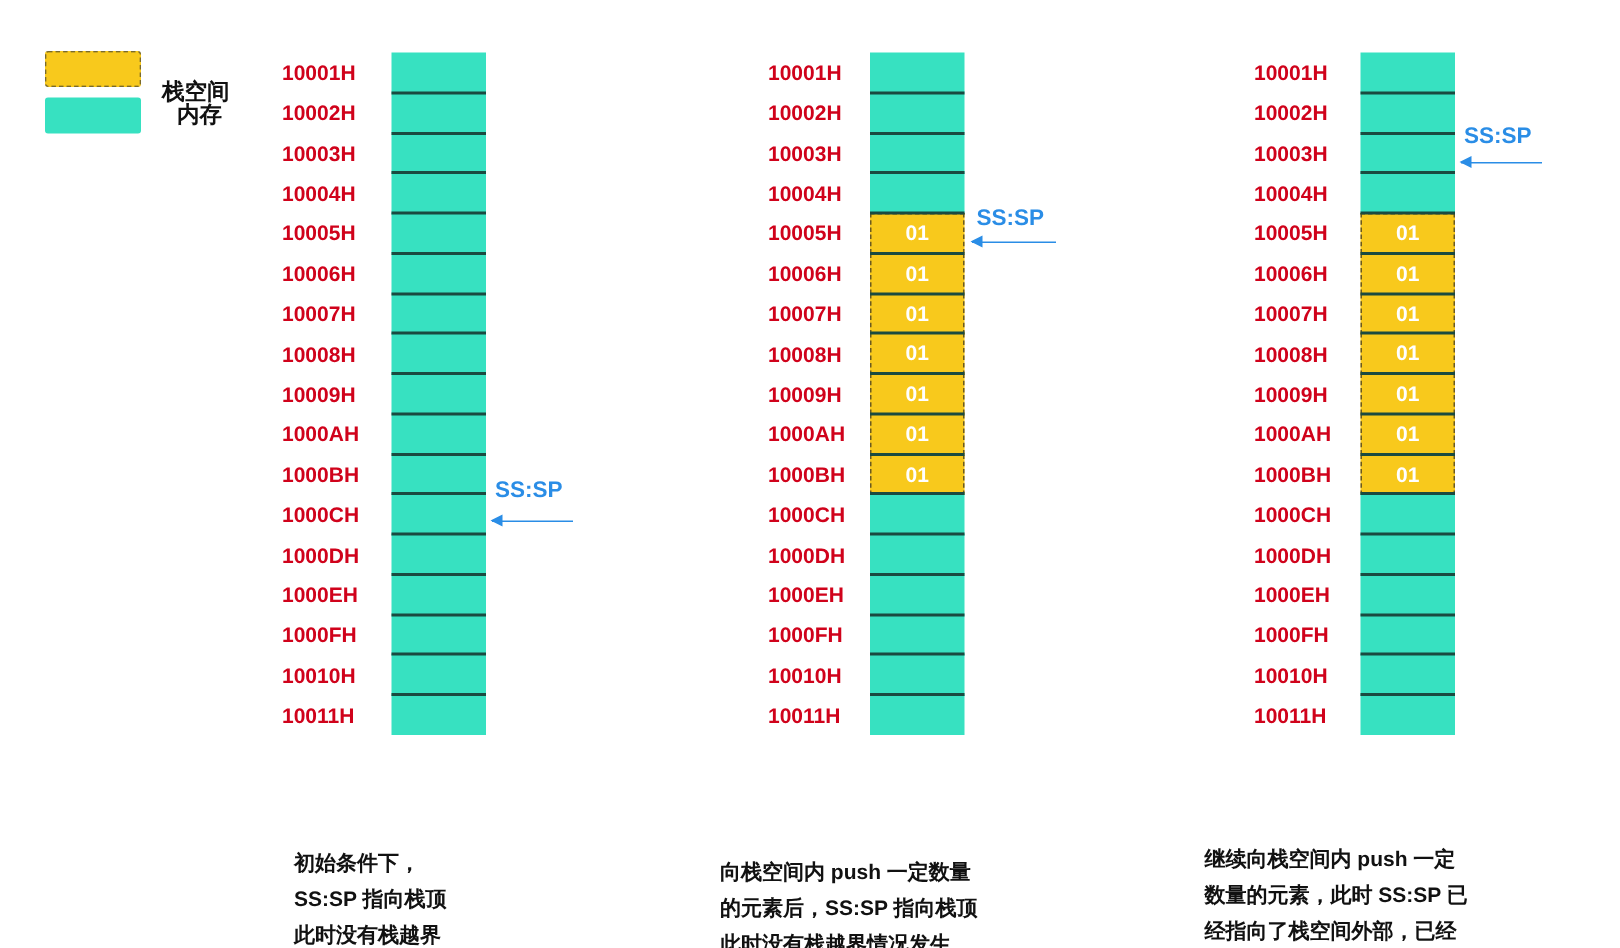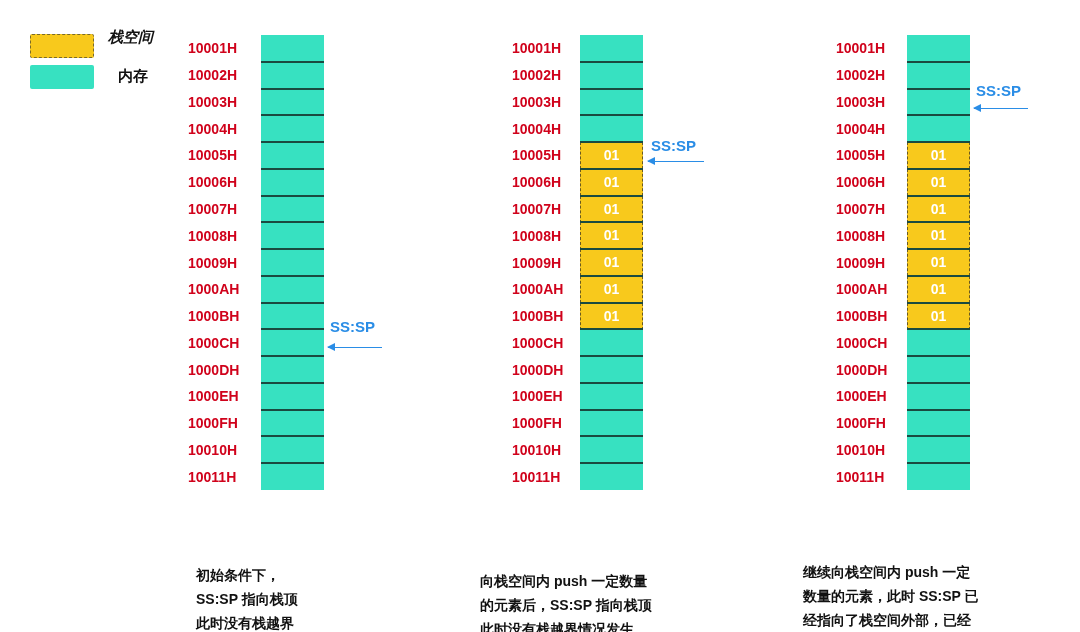--- a/index.html
+++ b/index.html
@@ -20,21 +20,21 @@
   .arrow { position:absolute; height:1px; background:#2a8de6; }
   .arrow::before { content:""; position:absolute; left:-1px; top:-4px; border-right:8px solid #2a8de6;
                    border-top:4px solid transparent; border-bottom:4px solid transparent; }
   .caption { position:absolute; font-size:14px; font-weight:bold; color:#111; line-height:24px; white-space:pre-line;margin-top:48px; }
 </style>
 </head>
 <body>
 
 <div>
   <div class="legend-swatch legend-stack"></div>
-  <div class="legend-label" style="left:108px;top:28px;font-style:italic;">栈空间</div>
+  <div class="legend-label" style="left:108px;top:52px;">栈空间</div>
   <div class="legend-swatch legend-mem"></div>
   <div class="legend-label" style="left:118px;top:67px;">内存</div>
 </div>
 
 <div id="panels">
     <div>
       <div class="addr" style="left: 188px; top: 40.3824px;">10001H</div>
       <div class="addr" style="left: 188px; top: 67.1471px;">10002H</div>
       <div class="addr" style="left: 188px; top: 93.9118px;">10003H</div>
       <div class="addr" style="left: 188px; top: 120.676px;">10004H</div>

